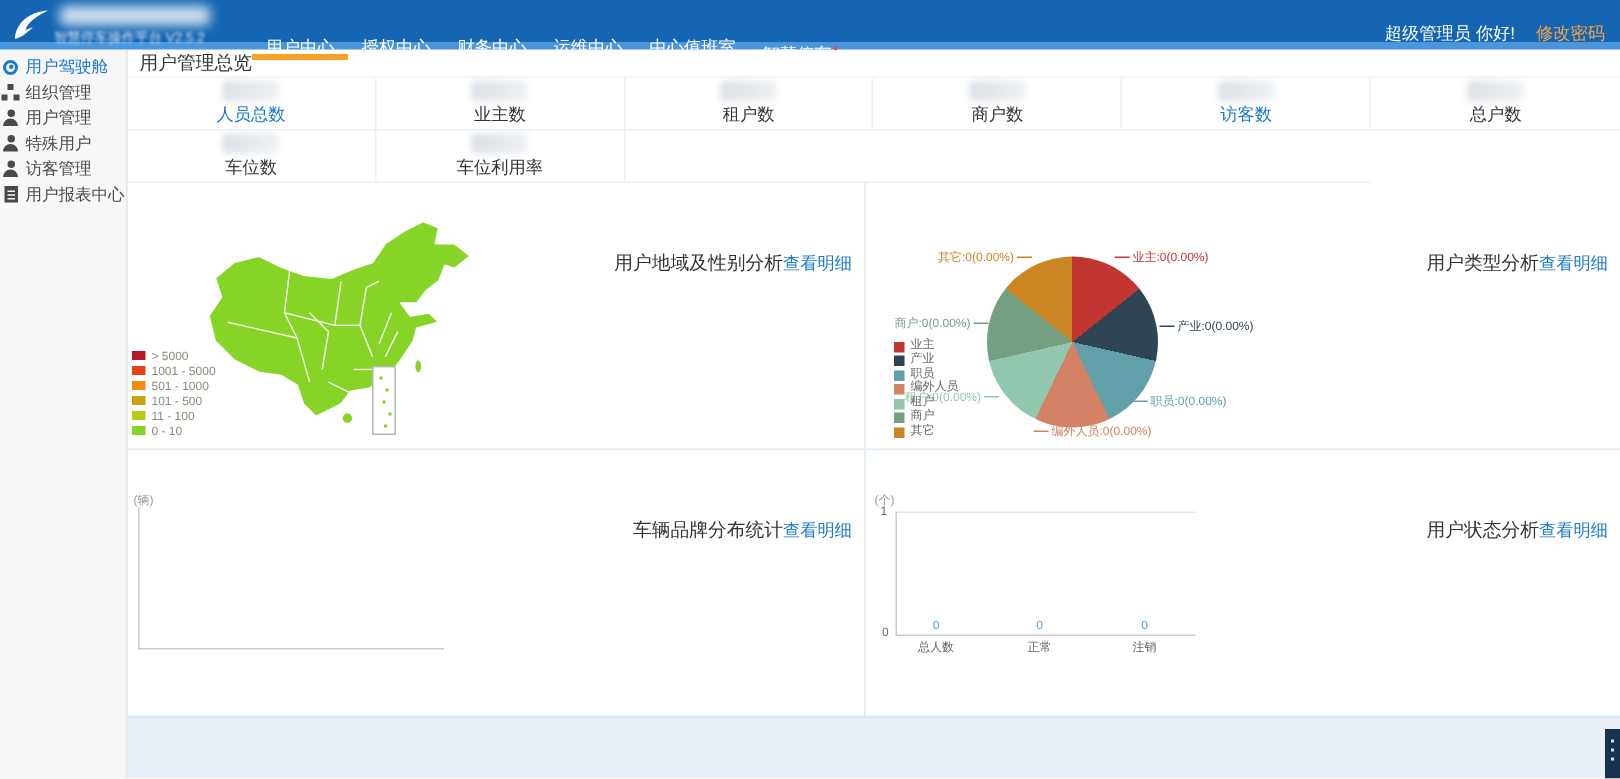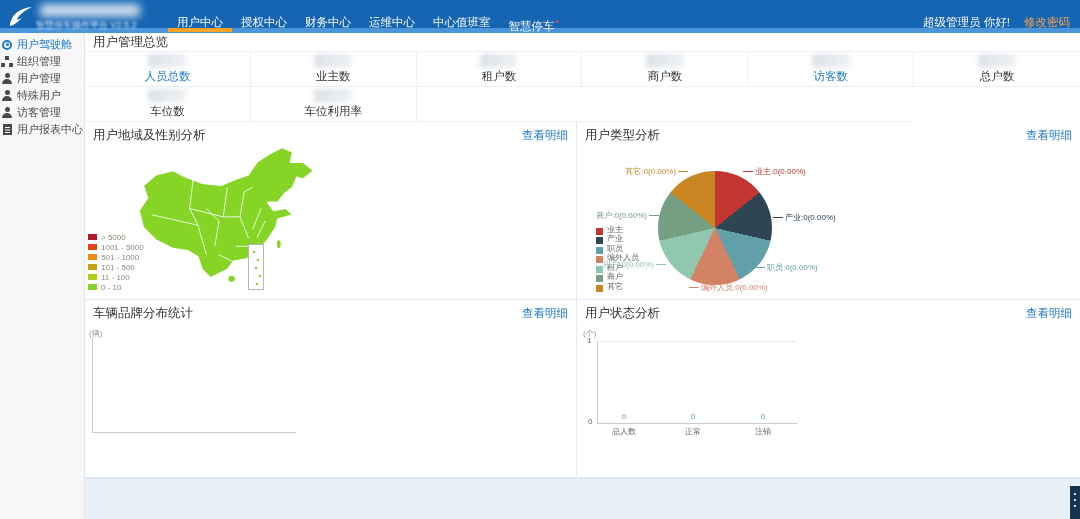--- a/index.html
+++ b/index.html
@@ -9,21 +9,21 @@
   
   .navbar { position:absolute; left:0; top:0; width:1080px; height:28px; background:#1565b2; z-index:10; }
   .nav-strip { position:absolute; left:0; top:28px; width:1080px; height:5px; background:#4b96da; z-index:9; }
   .logo { position:absolute; left:6px; top:1px; width:165px; height:32px; z-index:12; }
   .logo svg { position:absolute; left:2px; top:3px; }
   .logo-redact { position:absolute; left:34px; top:3px; width:100px; height:13px;
     background:rgba(255,255,255,.8); border-radius:3px; filter:blur(4px); }
   .logo-sub { position:absolute; left:30px; top:18px; font-size:9px; color:#dcebf9;
     white-space:nowrap; filter:blur(1.1px); }
   .nav-menu { position:absolute; left:168px; top:0; height:28px; display:flex; }
-  .nav-item { padding:8px 9px; line-height:28px; color:#fff; font-size:11.5px; position:relative; cursor:pointer; white-space:nowrap; }
+  .nav-item { padding:18px 9px; line-height:28px; color:#fff; font-size:11.5px; position:relative; cursor:pointer; white-space:nowrap; }
   .nav-item.active::after { content:""; position:absolute; left:0; right:0; bottom:-4px; height:4px; background:#f7a227; }
   .nav-item sup { color:#ff4136; font-size:9px; margin-left:1px; }
   .nav-right { position:absolute; right:10px; top:0; height:44px; display:flex; gap:14px; align-items:center; }
   .nav-right span { font-size:11.5px; color:#fff; white-space:nowrap; }
   .nav-right .pwd { color:#f7a24a; cursor:pointer; }
 
   
   .sidebar { position:absolute; left:0; top:33px; width:85px; height:486px;
     background:#f7f7f7; border-right:1px solid #e4e4e4; padding-top:3px; z-index:5; }
   .side-item { height:17px; display:flex; align-items:center; gap:4px; padding-left:1px;
@@ -52,21 +52,21 @@
   .blob { width:38px; height:14px; border-radius:3px; margin-bottom:1px;
     background:linear-gradient(135deg,#d9dfe6,#f2f4f6); filter:blur(2.5px); }
   .stat-label { font-size:11.5px; color:#333; }
   .stat-label.link { color:#1b79d0; cursor:pointer; }
 
   
   .charts { position:absolute; left:0; top:89px; width:995px; height:356px;
     display:grid; grid-template-columns:492px 503px; grid-auto-rows:178px; }
   .panel { position:relative; border-bottom:1px solid #dfeaf6; overflow:hidden; }
   .panel.lft { border-right:1px solid #dfeaf6; }
-  .panel-head { display:flex; justify-content:space-between; align-items:center; padding:5px 8px 0 8px; }
+  .panel-head { display:flex; justify-content:flex-end; align-items:center; padding:5px 8px 0 8px;margin-top:40px; }
   .panel-title { font-size:12.5px; color:#333; }
   .detail-link { font-size:11.5px; color:#1b79d0; cursor:pointer; }
 
   
   .map-svg { position:absolute; left:50px; top:22px; }
   .map-legend { position:absolute; left:3px; bottom:7px; }
   .ml-row { display:flex; align-items:center; gap:4px; height:10px; }
   .ml-sq { width:9px; height:6px; }
   .ml-lab { font-size:8px; color:#8a8a7a; }
   .inset-box { position:absolute; left:163px; top:122px; width:16px; height:46px;

